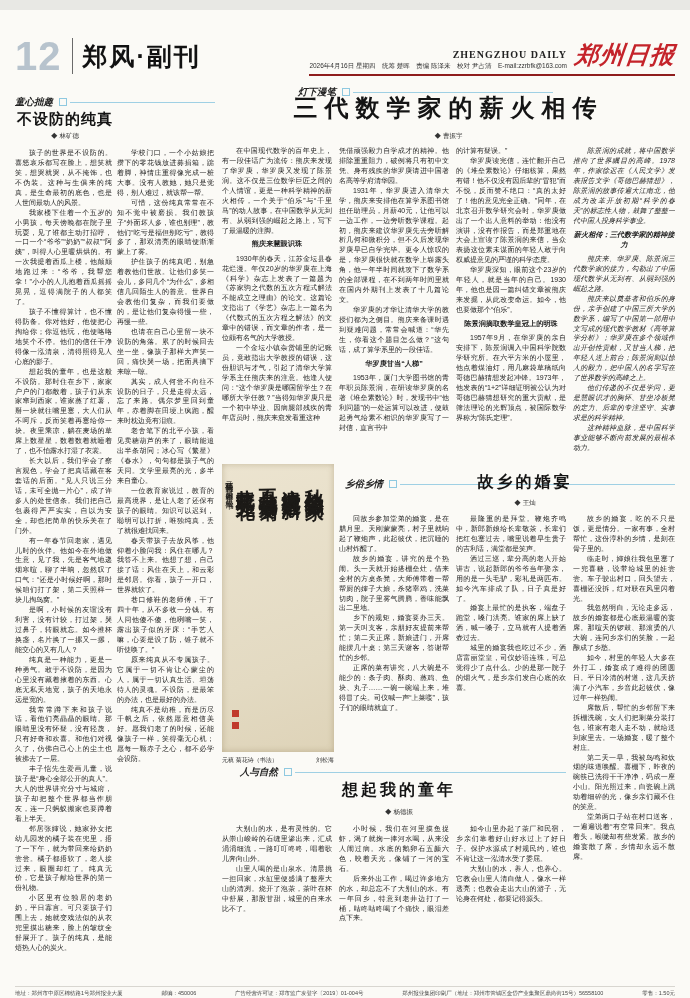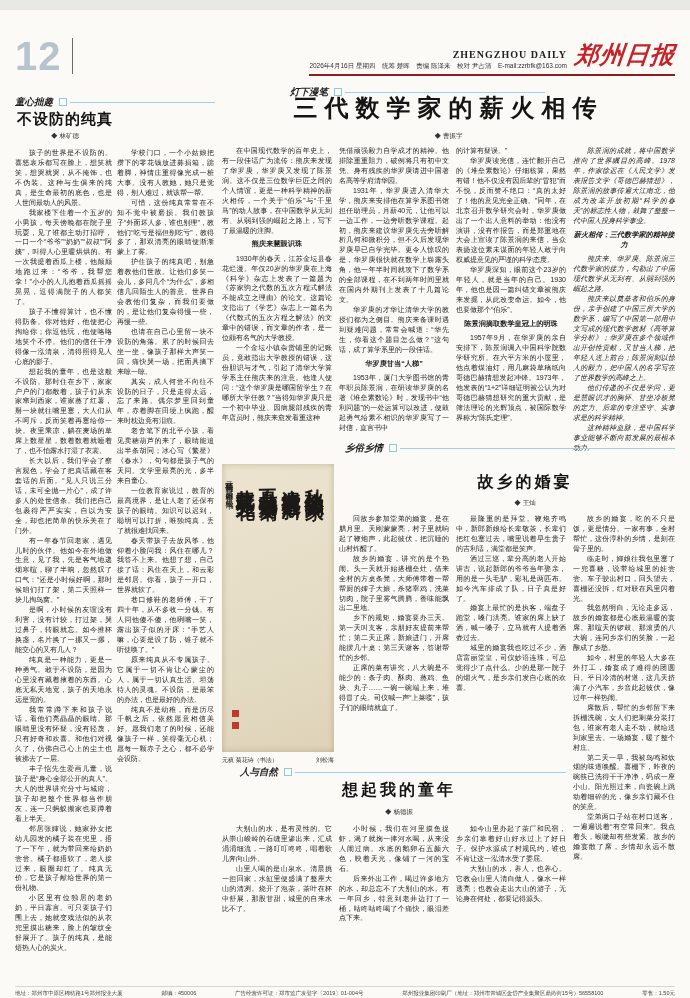--- a/index.html
+++ b/index.html
@@ -57,20 +57,21 @@
 </style>
 </head>
 <body>
 
 <div class="page">
 
   <div class="hdr">
     <div class="hdr-left">
       <span class="pagenum">12</span>
       <span class="hdr-vbar"></span>
+      <span class="section-name">郑风·副刊</span>
     </div>
     <div class="hdr-right">
       <div class="hdr-right-text">
         <div class="daily-en">ZHENGZHOU DAILY</div>
         <div class="dateline">2026年4月16日 星期四　统筹 楚晖　责编 陈泽来　校对 尹占清　E-mail:zzrbfk@163.com</div>
       </div>
       <div class="paper-cn">郑州日报</div>
     </div>
   </div>
 
@@ -102,21 +103,21 @@
       <p>也请在自己心里留一块不设防的角落。累了的时候回去坐一坐，像孩子那样大声笑一回，痛快哭一场，把面具摘下来晾一晾。</p>
       <p>其实，成人何尝不向往不设防的日子，只是走得太远，忘了来路。偶尔梦里回到童年，赤着脚在田埂上疯跑，醒来时枕边竟有泪痕。</p>
       <p>老舍笔下的北平小孩，看见卖糖葫芦的来了，眼睛能追出半条胡同；冰心写《繁星》《春水》，句句都是孩子气的天问。文学里最亮的光，多半来自童心。</p>
       <p>一位教育家说过，教育的最高境界，是让人老了还保有孩子的眼睛。知识可以迟到，聪明可以打折，唯独纯真，丢了就很难找回来。</p>
       <p>春天带孩子去放风筝，他仰着小脸问我：风住在哪儿？我答不上来。他想了想，自己接了话：风住在天上，和云彩是邻居。你看，孩子一开口，世界就软了。</p>
       <p>巷口修鞋的老师傅，干了四十年，从不多收一分钱。有人问他傻不傻，他咧嘴一笑，露出孩子似的牙床：“手艺人嘛，心要是设了防，锥子就不听使唤了。”</p>
       <p>原来纯真从不专属孩子。它属于一切不肯让心蒙尘的人，属于一切认真生活、坦荡待人的灵魂。不设防，是最笨的办法，也是最好的办法。</p>
       <p>纯真不是幼稚，而是历尽千帆之后，依然愿意相信美好。愿我们老了的时候，还能像孩子一样，笑得毫无心机；愿每一颗赤子之心，都不必学会设防。</p>
     </div>
 
-  <div class="labelrow" style="left:290px;top:76px;width:255px;">
+  <div class="labelrow" style="left:298px;top:76px;width:255px;">
     <span class="label-txt">灯下漫笔</span>
     <span class="sq"></span>
       <span class="ln"></span>
   </div>
   <div class="headline hl-main" style="left:222px;top:82px;width:453px;">三代数学家的薪火相传</div>
   <div class="byline" style="left:222px;top:122px;width:453px;">◆ 曹振宇</div>
   <div class="col" style="left:222px;top:136px;width:110px;height:312px;">
       <p>在中国现代数学的百年史上，有一段佳话广为流传：熊庆来发现了华罗庚，华罗庚又发现了陈景润。这不仅是三位数学巨匠之间的个人情谊，更是一种科学精神的薪火相传，一个关于“伯乐”与“千里马”的动人故事，在中国数学从无到有、从弱到强的崛起之路上，写下了最温暖的注脚。</p>
       <div class="sub">熊庆来慧眼识珠</div>
       <p>1930年的春天，江苏金坛县春花烂漫。年仅20岁的华罗庚在上海《科学》杂志上发表了一篇题为《苏家驹之代数的五次方程式解法不能成立之理由》的论文。这篇论文指出了《学艺》杂志上一篇名为《代数式的五次方程之解法》的文章中的错误，而文章的作者，是一位颇有名气的大学教授。</p>
@@ -152,21 +153,21 @@
       <div class="vcol">此花开尽更无花</div>
       <div class="vcol sig">元稹菊花诗一首 丙申年春月 松海书</div>
     </div>
   <div class="seal" style="left:232px;top:700px;"></div>
   <div class="seal" style="left:232px;top:712px;"></div>
   <div class="callig-cap" style="left:222px;top:746px;width:112px;">
     <span>元稹 菊花诗（书法）</span>
     <span>刘松海</span>
   </div>
 
-  <div class="labelrow" style="left:345px;top:432px;width:330px;">
+  <div class="labelrow" style="left:345px;top:468px;width:330px;">
     <span class="label-txt">乡俗乡情</span>
     <span class="sq"></span>
       <span class="ln"></span>
   </div>
   <div class="headline hl-mid" style="left:410px;top:462px;width:230px;">故乡的婚宴</div>
   <div class="byline" style="left:410px;top:489px;width:230px;">◆ 王灿</div>
   <div class="col" style="left:339px;top:504px;width:110px;height:241px;">
       <p>回故乡参加堂弟的婚宴，是在腊月里。天刚蒙蒙亮，村子里就响起了鞭炮声，此起彼伏，把沉睡的山村炸醒了。</p>
       <p>故乡的婚宴，讲究的是个热闹。头一天就开始搭棚垒灶，借来全村的方桌条凳，大师傅带着一帮帮厨的婶子大娘，杀猪宰鸡，洗菜切肉，院子里雾气腾腾，香味能飘出二里地。</p>
       <p>乡下的规矩，婚宴要办三天。第一天叫支客，亲朋好友提前来帮忙；第二天正席，新娘进门，开席能摆几十桌；第三天谢客，答谢帮忙的乡邻。</p>

